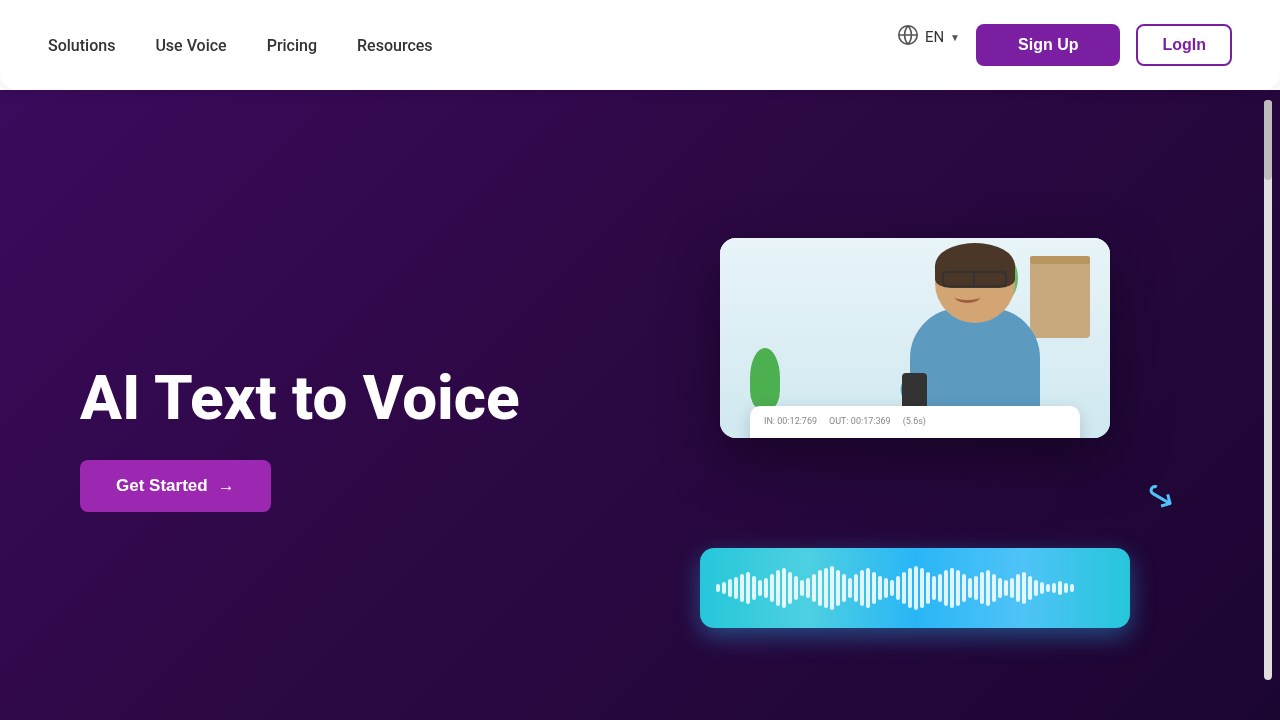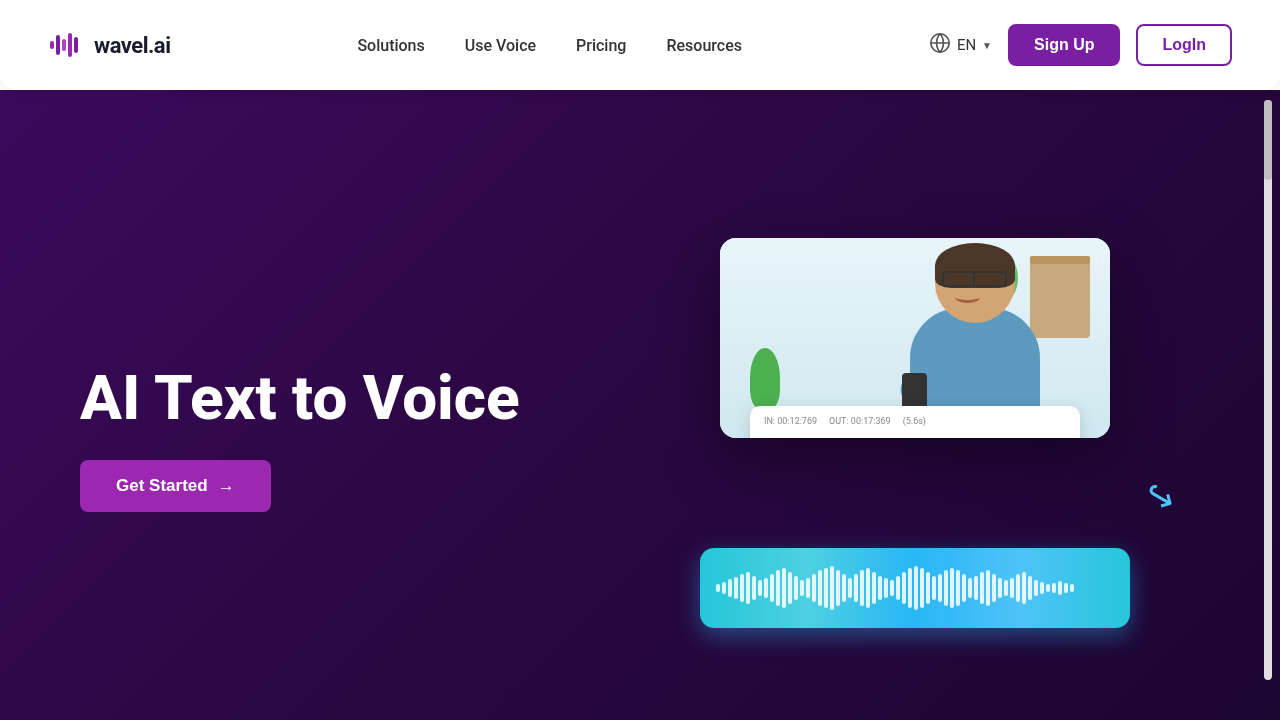--- a/index.html
+++ b/index.html
@@ -56,21 +56,21 @@
 
     .nav-links li a {
       text-decoration: none;
       color: #333;
       font-size: 16px;
       font-weight: 500;
     }
 
     .nav-right {
       display: flex;
-      align-items: center;
+      align-items: flex-start;
       gap: 16px;
     }
 
     .lang-selector {
       display: flex;
       align-items: center;
       gap: 6px;
       cursor: pointer;
       color: #333;
       font-size: 15px;
@@ -84,21 +84,21 @@
     .chevron-icon {
       font-size: 10px;
       color: #555;
     }
 
     .btn-signup {
       background: #7b1fa2;
       color: #fff;
       border: none;
       border-radius: 8px;
-      padding: 12px 26px;
+      padding: 12px 42px;
       font-size: 16px;
       font-weight: 600;
       cursor: pointer;
     }
 
     .btn-login {
       background: #fff;
       color: #7b1fa2;
       border: 2px solid #7b1fa2;
       border-radius: 8px;
@@ -213,31 +213,20 @@
       background: #bdbdbd;
       border-radius: 4px;
       position: absolute;
       top: 0;
     }
   </style>
 </head>
 <body>
 
 <nav class="navbar">
-  <div class="logo-area">
-
-    <svg class="logo-icon" viewBox="0 0 36 36" fill="none" xmlns="http://www.w3.org/2000/svg">
-      <rect x="2" y="14" width="4" height="8" rx="2" fill="#9c27b0"></rect>
-      <rect x="8" y="8" width="4" height="20" rx="2" fill="#7b1fa2"></rect>
-      <rect x="14" y="12" width="4" height="12" rx="2" fill="#ab47bc"></rect>
-      <rect x="20" y="6" width="4" height="24" rx="2" fill="#9c27b0"></rect>
-      <rect x="26" y="10" width="4" height="16" rx="2" fill="#7b1fa2"></rect>
-    </svg>
-    <span class="logo-text">wavel.ai</span>
-  </div>
 
   <ul class="nav-links">
     <li>
       <a>Solutions</a>
     </li>
     <li>
       <a>Use Voice</a>
     </li>
     <li>
       <a>Pricing</a>

